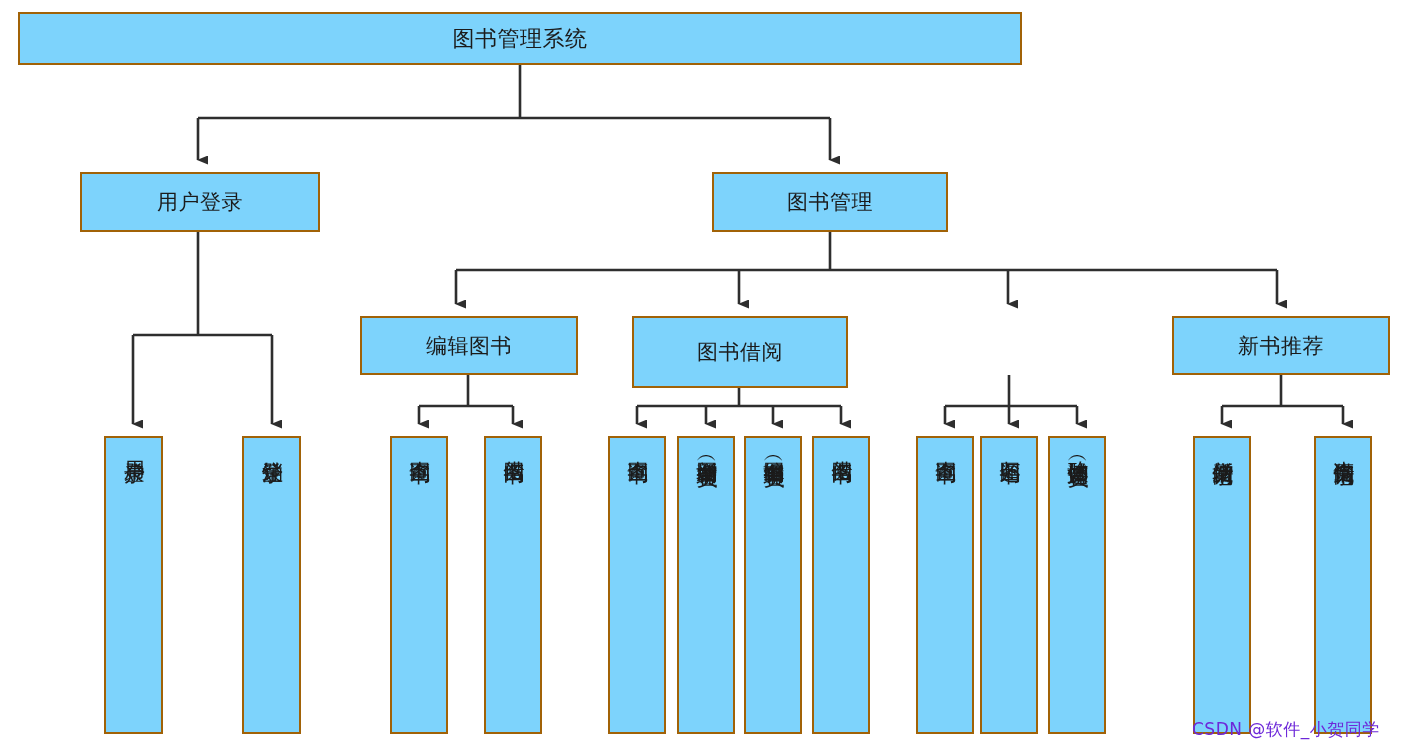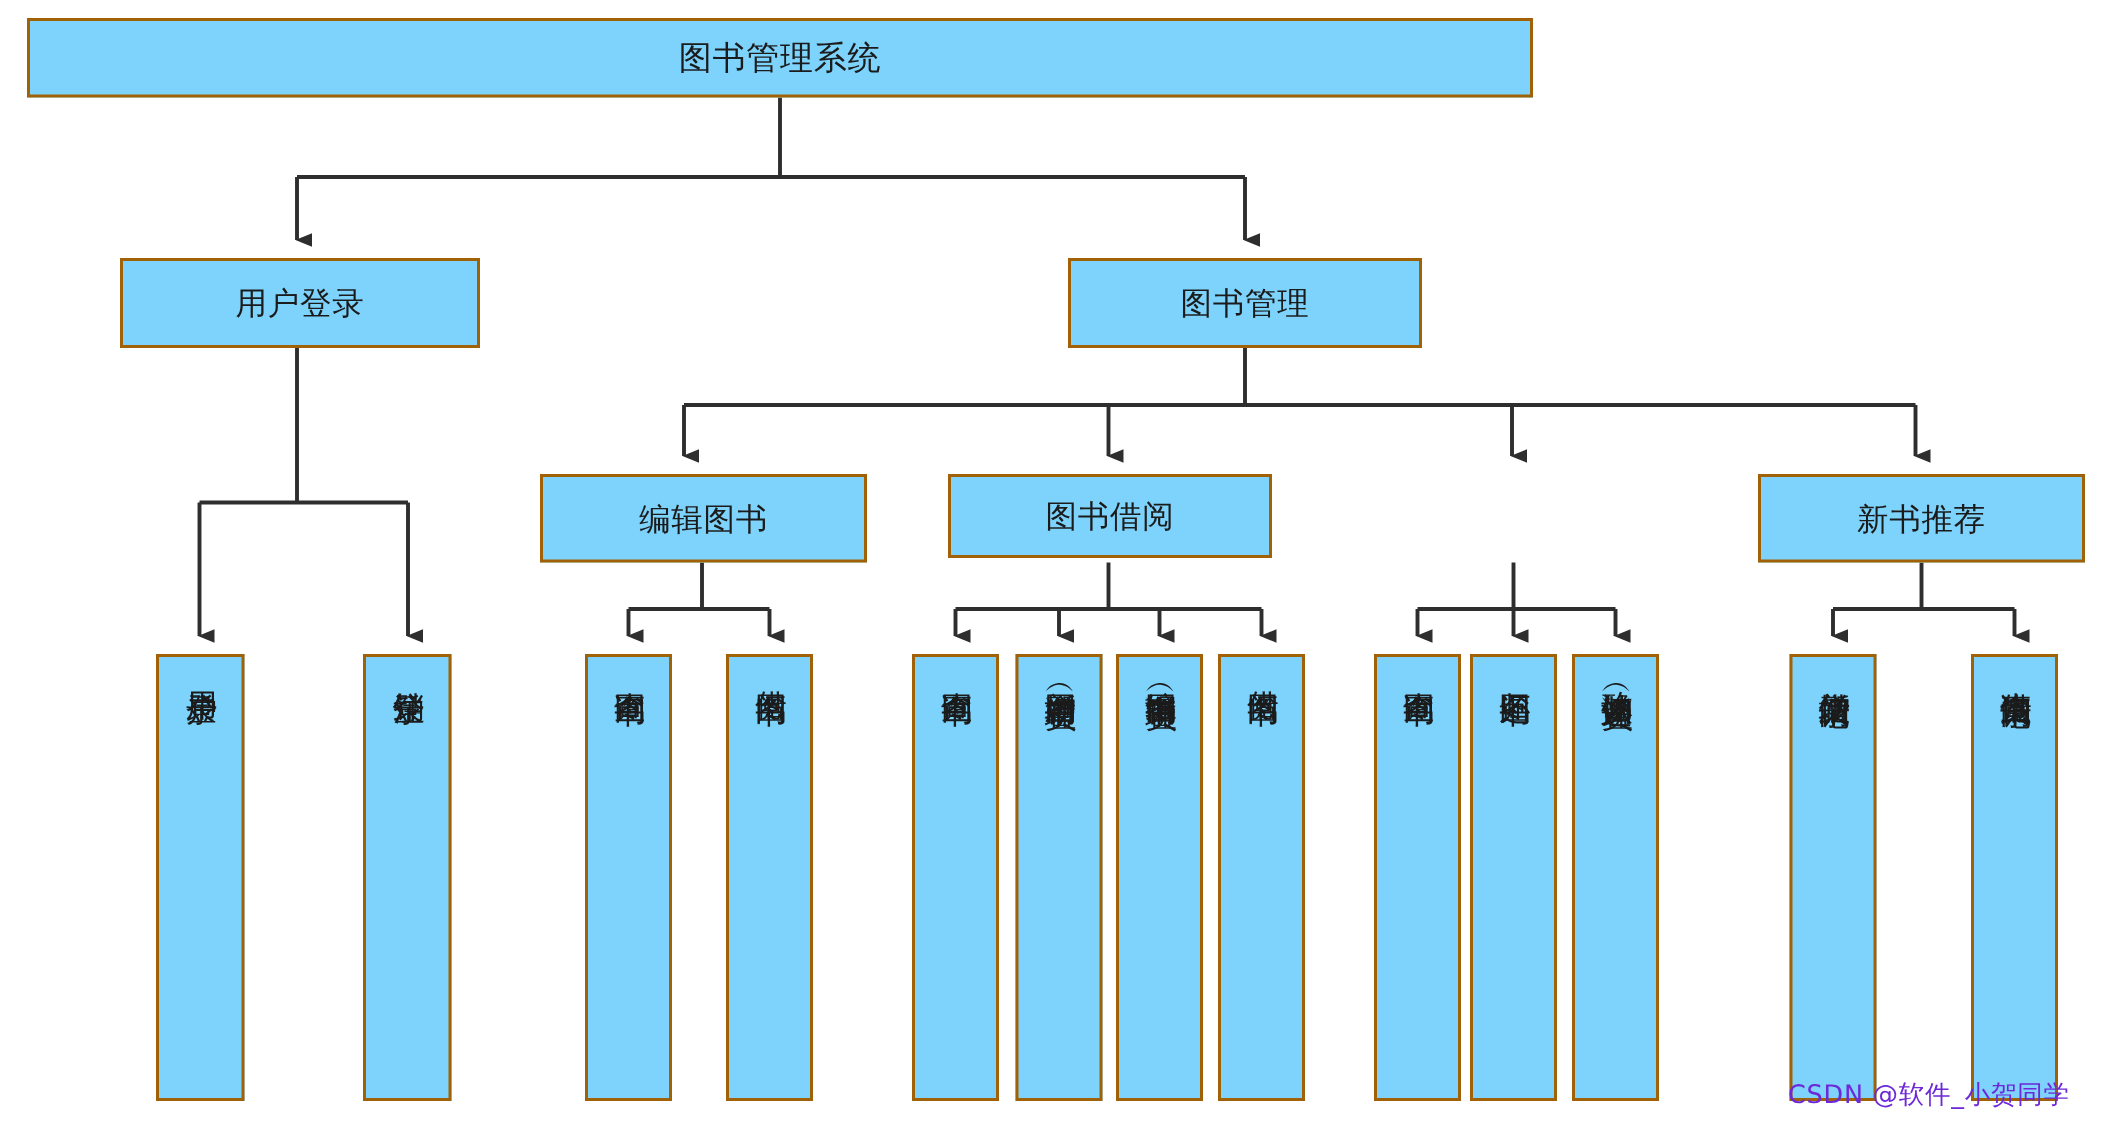--- a/index.html
+++ b/index.html
@@ -132,21 +132,21 @@
   <div class="node horiz" style="left:80px; top:172px; width:240px; height:60px;">
     <span>用户登录</span>
   </div>
   <div class="node horiz" style="left:712px; top:172px; width:236px; height:60px;">
     <span>图书管理</span>
   </div>
 
   <div class="node horiz" style="left:360px; top:316px; width:218px; height:59px;">
     <span>编辑图书</span>
   </div>
-  <div class="node horiz" style="left:632px; top:316px; width:216px; height:56px;">
+  <div class="node horiz" style="left:632px; top:316px; width:216px; height:72px;">
     <span>图书借阅</span>
   </div>
   <div class="node horiz" style="left:1172px; top:316px; width:218px; height:59px;">
     <span>新书推荐</span>
   </div>
 
   <div class="node vert" style="left:104px; top:436px; width:59px; height:298px;">
     <span class="vlabel">用户登录</span>
   </div>
   <div class="node vert" style="left:242px; top:436px; width:59px; height:298px;">

